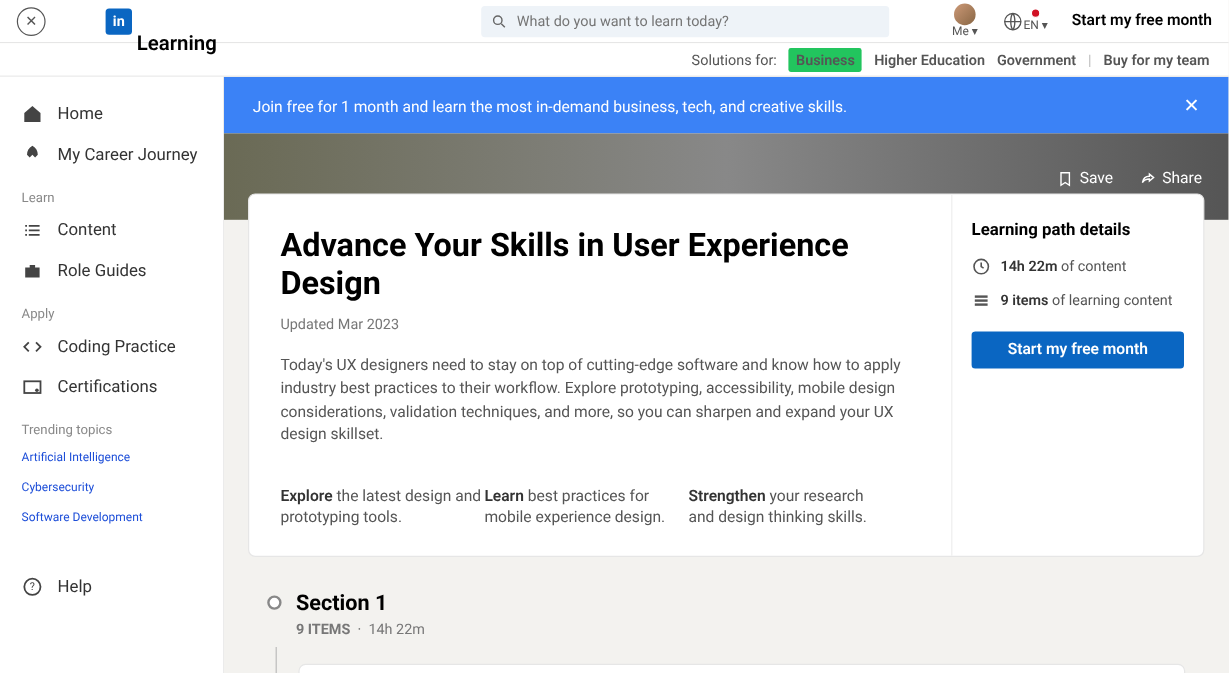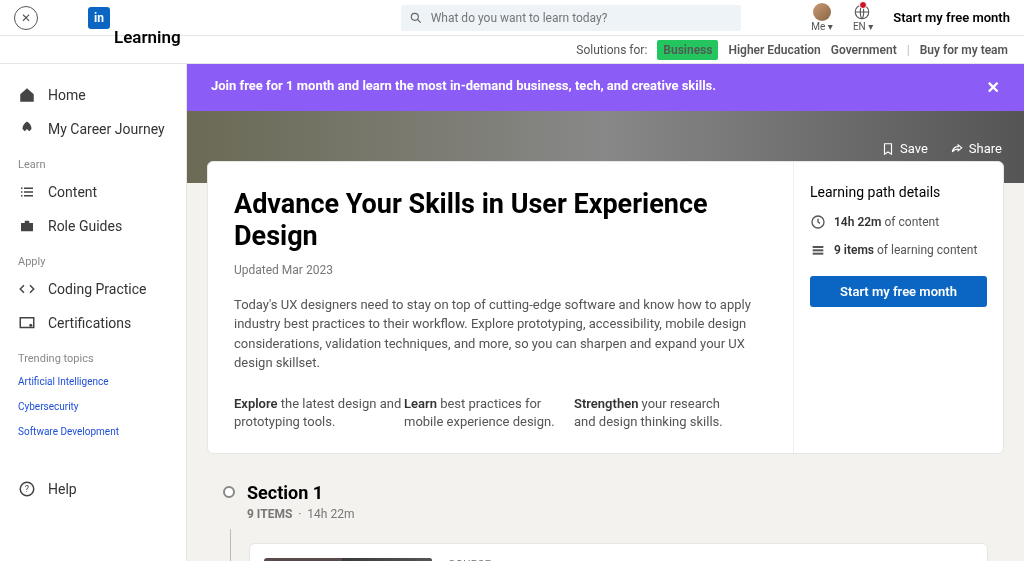--- a/index.html
+++ b/index.html
@@ -8,49 +8,49 @@
 .close-circle { width: 24px; height: 24px; border: 1px solid #555; border-radius: 50%; display: flex; align-items: center; justify-content: center; font-size: 12px; color: #555; margin-right: 18px; cursor: pointer; }
 .logo { display: flex; align-items: center; gap: 4px; padding-left: 32px; }
 .in-badge { width: 22px; height: 22px; background: #0a66c2; color: #fff; border-radius: 3px; display: flex; align-items: center; justify-content: center; font-weight: 700; font-size: 12px; }
 .logo-text { font-size: 17px; font-weight: 600; color: #000; margin-top: 39px; }
 .search-wrap { margin-left: 220px; }
 .search { width: 340px; height: 26px; background: #eef3f8; border-radius: 3px; display: flex; align-items: center; padding: 0 8px; gap: 8px; }
 .search input { border: none; background: transparent; outline: none; font-size: 12px; color: #666; flex: 1; }
 .top-right { margin-left: auto; display: flex; align-items: center; gap: 20px; }
 .me-block { display:flex; flex-direction:column; align-items:center; font-size:10px; color:#555; line-height:1.1; }
 .avatar-sm { width: 18px; height: 18px; border-radius: 50%; background: linear-gradient(135deg,#c97,#864); }
-.globe-block { display:flex; flex-direction:column; align-items:flex-start; font-size:10px; color:#555; line-height:1.1; position:relative; }
+.globe-block { display:flex; align-items:flex-end; font-size:10px; color:#555; line-height:1.1; position:relative; }
 .red-dot { position:absolute; top:-2px; right:6px; width:8px; height:8px; background:#d11124; border-radius:50%; border:1px solid #fff; }
 .start-free-top { font-size: 13px; font-weight: 600; }
 .solutions-bar { height: 28px; background: #fff; display: flex; align-items: center; justify-content: flex-end; padding: 0 16px; gap: 10px; font-size: 12px; color: #555; border-bottom: 1px solid #e6e6e6; }
 .solutions-bar .active { background: #22c55e; padding: 3px 6px; border-radius: 2px; color:#333; }
 .solutions-bar .divider { color:#bbb; }
 .solutions-bar span[data-interactable="true"] { cursor:pointer; font-weight:600; color:#555; }
 .main { display: flex; position: absolute; top: 64px; bottom: 0; left: 0; right: 0; border-radius: 26px; }
 .sidebar { width: 187px; background: #fff; padding: 14px 0; overflow-y: auto; border-right: 1px solid #e6e6e6; }
 .side-item { display: flex; align-items: center; gap: 12px; padding: 8px 18px; font-size: 14px; color: #333; cursor: pointer; }
 .side-item svg { width: 18px; height: 18px; flex-shrink:0; }
 .side-label { font-size: 11px; color: #888; padding: 12px 18px 4px; }
 .trending-item { padding: 7px 18px; font-size: 10px; color: #1d4ed8; cursor: pointer; }
 .content { flex: 1; overflow-y: auto; background: #f3f2ef; position: relative; }
-.banner { background: #8b5cf6; color: #fff; padding: 14px 24px; font-size: 13px; font-weight: 700; display: flex; align-items: flex-start; }
+.banner { background: #3b82f6; color: #fff; padding: 14px 24px; font-size: 13px; font-weight: 400; display: flex; align-items: flex-end; }
 .banner-close { margin-left: auto; font-size: 16px; cursor: pointer; }
 .hero-bg { height: 72px; background: linear-gradient(90deg,#6a6a55,#888,#555); position: relative; }
 .save-share { position:absolute; top:-42px; right:22px; display:flex; gap:22px; color:#fff; font-size:13px; align-items:center; }
 .save-share > div { display:flex; align-items:center; gap:5px; cursor:pointer; }
 .card { background:#fff; margin: -22px 20px 0; border-radius:6px; display:flex; position:relative; border:1px solid #e6e6e6; }
 .card-main { flex:1; padding: 26px 26px 22px; }
 .card-title { font-size: 27px; font-weight: 700; line-height:1.2; }
 .card-sub { font-size: 12px; color:#777; margin-top: 10px; }
 .card-desc { font-size: 13px; color:#555; margin-top: 18px; line-height:1.5; max-width: 560px; }
-.highlights { display:flex; margin-top: 22px; }
+.highlights { display:flex; margin-top: 32px; }
 .hl { font-size: 13px; color:#555; max-width: 170px; line-height:1.4; }
 .hl b { color:#333; font-weight:600; }
 .card-side { width: 210px; border-left:1px solid #eee; padding: 22px 16px; }
-.side-heading { font-size: 14px; font-weight:400; margin-bottom: 14px; }
+.side-heading { font-size: 14px; font-weight:700; margin-bottom: 14px; }
 .meta-row { display:flex; align-items:center; gap:8px; font-size:12px; color:#555; margin-bottom:12px; }
 .meta-row b { font-weight:600; color:#333; }
 .btn-primary { width:100%; padding: 8px; background:#0a66c2; color:#fff; border:none; border-radius:3px; font-weight:600; font-size:13px; cursor:pointer; margin-top:6px; }
 .section-wrap { margin: 28px 36px 0; }
 .section-head { display:flex; align-items:flex-start; gap:12px; }
 .section-circle { width:12px; height:12px; border:2px solid #888; border-radius:50%; margin-top:4px; background:#fff; }
 .section-title { font-size: 18px; font-weight:700; }
 .section-meta { font-size: 12px; color:#777; margin-top:4px; }
 .timeline { margin-left:7px; border-left:1px solid #bbb; padding-left:18px; margin-top:8px; }
 .course-card { background:#fff; border:1px solid #e6e6e6; border-radius:6px; padding:14px; display:flex; gap:16px; position:relative; }

